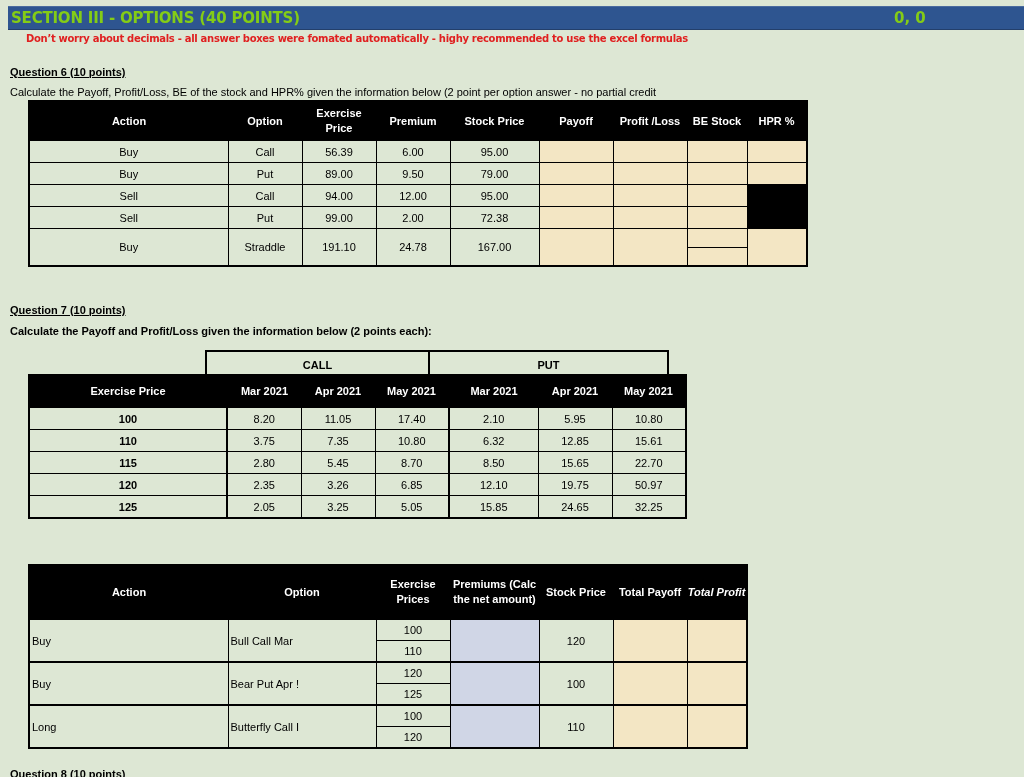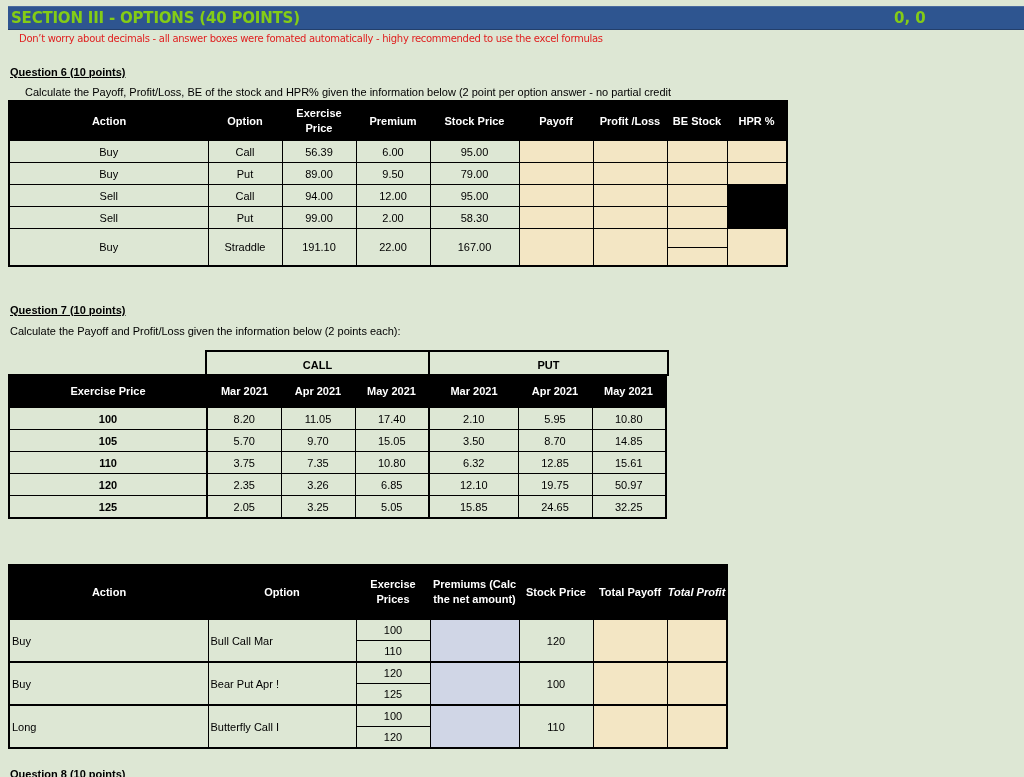--- a/index.html
+++ b/index.html
@@ -12,27 +12,27 @@
   }
   .banner {
     position:absolute; left:8px; top:6px; width:1016px; height:22px;
     background:#2e5590; border-top:1px solid #4a6b9e; border-bottom:1px solid #233f6b;
     color:#84cc16; font-weight:bold; font-size:15px;
     font-family:"DejaVu Sans", sans-serif;
   }
   .banner .title { position:absolute; left:3px; top:2px; letter-spacing:-0.2px; }
   .banner .coords { position:absolute; left:854px; top:2px;margin-left:32px; }
   .warning {
-    position:absolute; left:19px; top:33px; font-size:10px; font-weight:normal;
+    position:absolute; left:26px; top:33px; font-size:10px; font-weight:bold;
     color:#e02020; font-family:"DejaVu Sans", sans-serif; letter-spacing:-0.3px;
   }
   .qtitle { position:absolute; left:10px; font-size:11px; font-weight:bold; text-decoration:underline; }
   .qdesc { position:absolute; left:10px; font-size:11px; }
 
-  table { border-collapse:collapse; position:absolute; table-layout:fixed; }
+  table { border-collapse:collapse; position:absolute; table-layout:fixed;margin-left:20px; }
   td, th { font-size:11px; text-align:center; padding:0; overflow:hidden; white-space:nowrap; }
   th { background:#000; color:#fff; font-weight:bold; line-height:15px; }
 
   
   #q6 { left:8px; top:100px; border:2px solid #000; }
   #q6 th { height:38px; }
   #q6 td { height:21px; border:1px solid #000; background:#dde7d4; }
   #q6 td.ans { background:#f3e6c4; }
   #q6 td.blk { background:#000; }
   #q6 tr.tall td { height:36px; }
@@ -60,21 +60,21 @@
 </head>
 <body>
 
 <div class="banner">
   <span class="title">SECTION III - OPTIONS (40 POINTS)</span>
   <span class="coords">0, 0</span>
 </div>
 <div class="warning">Don’t worry about decimals - all answer boxes were fomated automatically - highy recommended to use the excel formulas</div>
 
 <div class="qtitle" style="top:66px;">Question 6 (10 points)</div>
-<div class="qdesc" style="top:86px;margin-left:15px;">Calculate the Payoff, Profit/Loss, BE of the stock and HPR% given the information below (2 point per option answer - no partial credit</div>
+<div class="qdesc" style="top:86px;">Calculate the Payoff, Profit/Loss, BE of the stock and HPR% given the information below (2 point per option answer - no partial credit</div>
 
 <table id="q6">
   <colgroup>
     <col style="width:199px">
       <col style="width:74px">
       <col style="width:74px">
       <col style="width:74px">
     <col style="width:89px">
       <col style="width:74px">
       <col style="width:74px">
@@ -124,46 +124,46 @@
     <td class="ans"></td>
     <td class="ans"></td>
     <td class="ans"></td>
     <td class="blk" rowspan="2"></td>
   </tr>
   <tr>
     <td>Sell</td>
     <td>Put</td>
     <td>99.00</td>
     <td>2.00</td>
-    <td>58.30</td>
+    <td>72.38</td>
     <td class="ans"></td>
     <td class="ans"></td>
     <td class="ans"></td>
   </tr>
   <tr class="tall">
     <td>Buy</td>
     <td>Straddle</td>
     <td>191.10</td>
-    <td>22.00</td>
+    <td>24.78</td>
     <td>167.00</td>
     <td class="ans"></td>
     <td class="ans"></td>
     <td class="ans">
       <div class="split">
             <div></div>
             <div></div>
           </div>
     </td>
     <td class="ans"></td>
   </tr>
 </tbody>
   </table>
 
 <div class="qtitle" style="top:304px;">Question 7 (10 points)</div>
-<div class="qdesc" style="top:325px; font-weight:normal;text-align:center;">Calculate the Payoff and Profit/Loss given the information below (2 points each):</div>
+<div class="qdesc" style="top:325px; font-weight:bold;text-align:center;">Calculate the Payoff and Profit/Loss given the information below (2 points each):</div>
 
 <div class="q7grp" style="left:205px; width:221px;">CALL</div>
 <div class="q7grp" style="left:428px; width:237px;">PUT</div>
 
 <table id="q7">
   <colgroup>
     <col style="width:198px">
       <col style="width:74px">
       <col style="width:74px">
       <col style="width:74px">
@@ -184,36 +184,36 @@
   <tr>
     <td class="ep">100</td>
     <td class="thick-l">8.20</td>
     <td>11.05</td>
     <td>17.40</td>
     <td class="thick-l">2.10</td>
     <td>5.95</td>
     <td>10.80</td>
   </tr>
   <tr>
-    <td class="ep">105</td>
-    <td class="thick-l">5.70</td>
-    <td>9.70</td>
-    <td>15.05</td>
-    <td class="thick-l">3.50</td>
-    <td>8.70</td>
-    <td>14.85</td>
-  </tr>
-  <tr>
     <td class="ep">110</td>
     <td class="thick-l">3.75</td>
     <td>7.35</td>
     <td>10.80</td>
     <td class="thick-l">6.32</td>
     <td>12.85</td>
     <td>15.61</td>
+  </tr>
+  <tr>
+    <td class="ep">115</td>
+    <td class="thick-l">2.80</td>
+    <td>5.45</td>
+    <td>8.70</td>
+    <td class="thick-l">8.50</td>
+    <td>15.65</td>
+    <td>22.70</td>
   </tr>
   <tr>
     <td class="ep">120</td>
     <td class="thick-l">2.35</td>
     <td>3.26</td>
     <td>6.85</td>
     <td class="thick-l">12.10</td>
     <td>19.75</td>
     <td>50.97</td>
   </tr>

